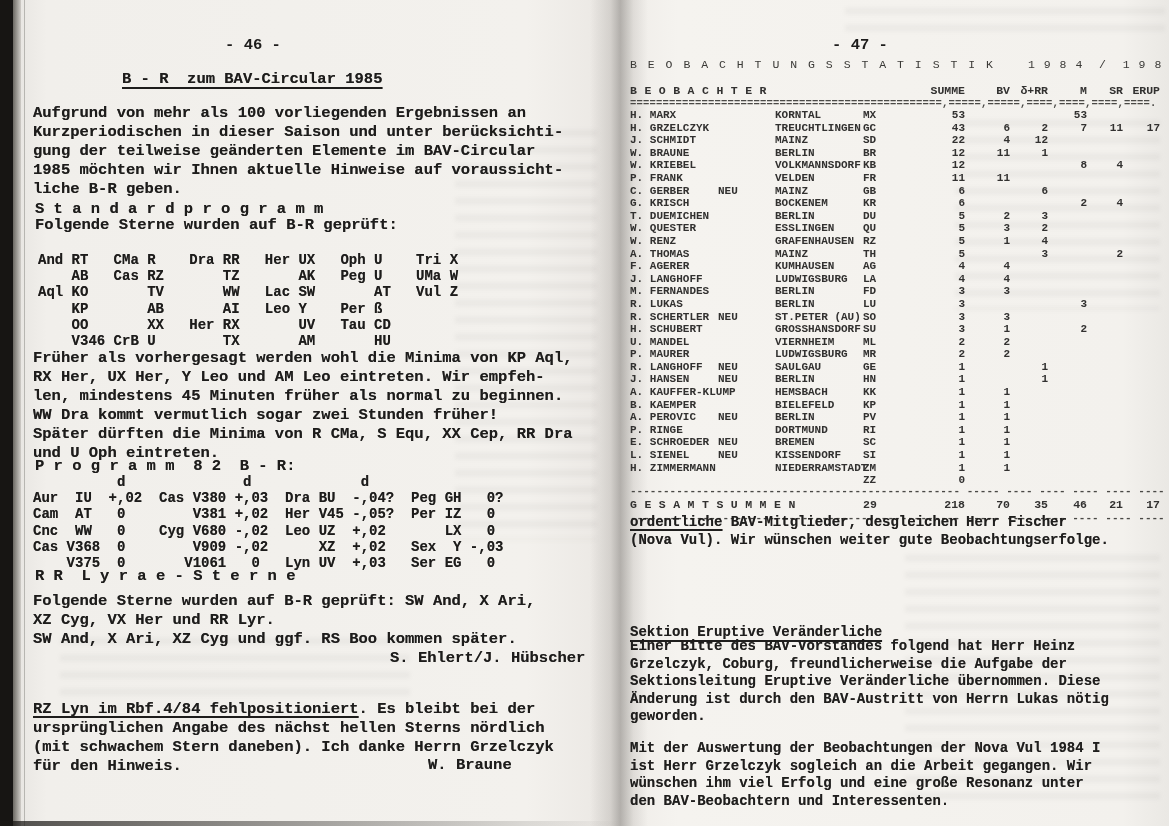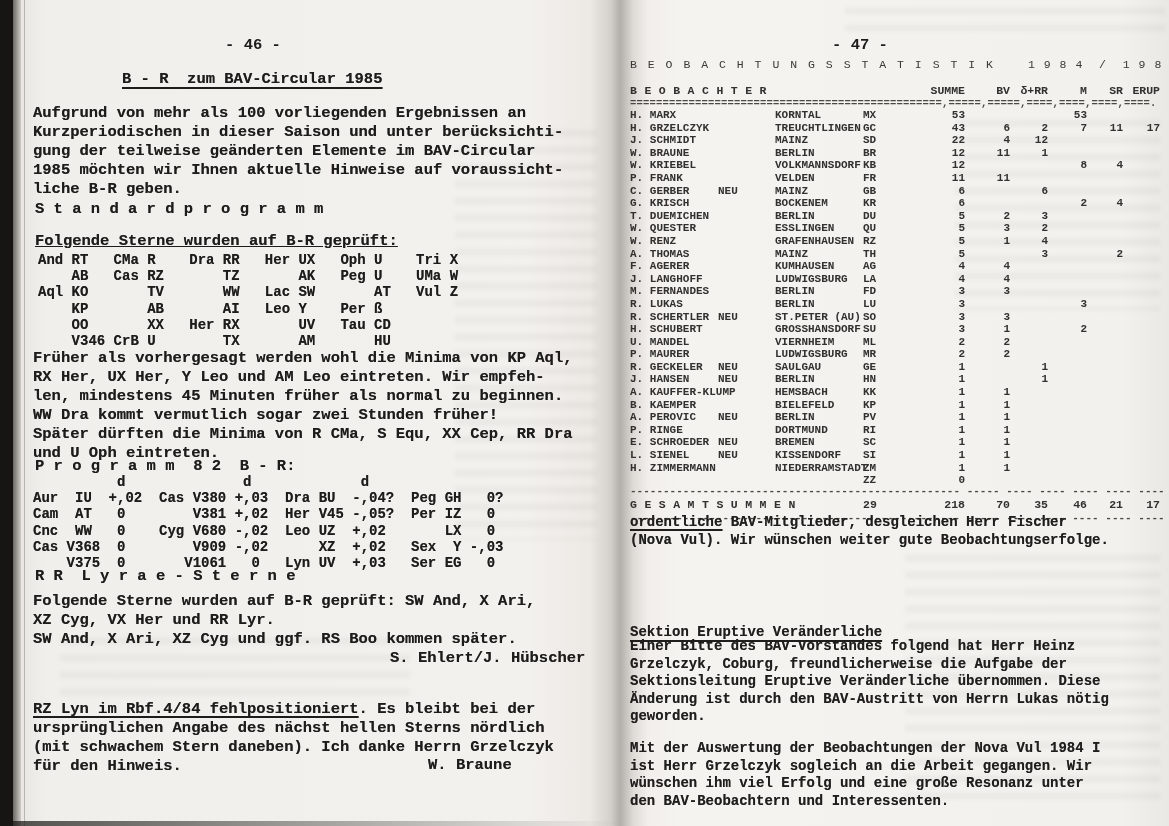--- a/index.html
+++ b/index.html
@@ -63,21 +63,21 @@
 
   <section>
     <div class="pageno" style="left:198px;top:36px;">- 46 -</div>
     <div class="heading u-block" style="left:122px;top:70px;">B - R  zum BAV-Circular 1985</div>
     <div class="para" style="left:33px;top:104px;">Aufgrund von mehr als 100 vorliegenden Ergebnissen an
 Kurzperiodischen in dieser Saison und unter berücksichti-
 gung der teilweise geänderten Elemente im BAV-Circular
 1985 möchten wir Ihnen aktuelle Hinweise auf voraussicht-
 liche B-R geben.</div>
     <div class="heading" style="left:35px;top:200px;">S t a n d a r d p r o g r a m m</div>
-    <div class="para" style="left:35px;top:232px;text-decoration:underline;">Folgende Sterne wurden auf B-R geprüft:</div>
+    <div class="para" style="left:35px;top:216px;">Folgende Sterne wurden auf B-R geprüft:</div>
     <pre class="mono-table" style="left:38px;top:252px;">And RT   CMa R    Dra RR   Her UX   Oph U    Tri X
     AB   Cas RZ       TZ       AK   Peg U    UMa W
 Aql KO       TV       WW   Lac SW       AT   Vul Z
     KP       AB       AI   Leo Y    Per ß
     OO       XX   Her RX       UV   Tau CD
     V346 CrB U        TX       AM       HU</pre>
     <div class="para" style="left:33px;top:349px;">Früher als vorhergesagt werden wohl die Minima von KP Aql,
 RX Her, UX Her, Y Leo und AM Leo eintreten. Wir empfeh-
 len, mindestens 45 Minuten früher als normal zu beginnen.
 WW Dra kommt vermutlich sogar zwei Stunden früher!
@@ -132,21 +132,21 @@
           <div class="obs-grid obs-row"><span class="c0">W. RENZ</span><span class="c1"></span><span class="c2">GRAFENHAUSEN</span><span class="c3">RZ</span><span class="c4 n">5</span><span class="c5 n">1</span><span class="c6 n">4</span><span class="c7 n"></span><span class="c8 n"></span><span class="c9 n"></span></div>
           <div class="obs-grid obs-row"><span class="c0">A. THOMAS</span><span class="c1"></span><span class="c2">MAINZ</span><span class="c3">TH</span><span class="c4 n">5</span><span class="c5 n"></span><span class="c6 n">3</span><span class="c7 n"></span><span class="c8 n">2</span><span class="c9 n"></span></div>
           <div class="obs-grid obs-row"><span class="c0">F. AGERER</span><span class="c1"></span><span class="c2">KUMHAUSEN</span><span class="c3">AG</span><span class="c4 n">4</span><span class="c5 n">4</span><span class="c6 n"></span><span class="c7 n"></span><span class="c8 n"></span><span class="c9 n"></span></div>
           <div class="obs-grid obs-row"><span class="c0">J. LANGHOFF</span><span class="c1"></span><span class="c2">LUDWIGSBURG</span><span class="c3">LA</span><span class="c4 n">4</span><span class="c5 n">4</span><span class="c6 n"></span><span class="c7 n"></span><span class="c8 n"></span><span class="c9 n"></span></div>
           <div class="obs-grid obs-row"><span class="c0">M. FERNANDES</span><span class="c1"></span><span class="c2">BERLIN</span><span class="c3">FD</span><span class="c4 n">3</span><span class="c5 n">3</span><span class="c6 n"></span><span class="c7 n"></span><span class="c8 n"></span><span class="c9 n"></span></div>
           <div class="obs-grid obs-row"><span class="c0">R. LUKAS</span><span class="c1"></span><span class="c2">BERLIN</span><span class="c3">LU</span><span class="c4 n">3</span><span class="c5 n"></span><span class="c6 n"></span><span class="c7 n">3</span><span class="c8 n"></span><span class="c9 n"></span></div>
           <div class="obs-grid obs-row"><span class="c0">R. SCHERTLER</span><span class="c1">NEU</span><span class="c2">ST.PETER (AU)</span><span class="c3">SO</span><span class="c4 n">3</span><span class="c5 n">3</span><span class="c6 n"></span><span class="c7 n"></span><span class="c8 n"></span><span class="c9 n"></span></div>
           <div class="obs-grid obs-row"><span class="c0">H. SCHUBERT</span><span class="c1"></span><span class="c2">GROSSHANSDORF</span><span class="c3">SU</span><span class="c4 n">3</span><span class="c5 n">1</span><span class="c6 n"></span><span class="c7 n">2</span><span class="c8 n"></span><span class="c9 n"></span></div>
           <div class="obs-grid obs-row"><span class="c0">U. MANDEL</span><span class="c1"></span><span class="c2">VIERNHEIM</span><span class="c3">ML</span><span class="c4 n">2</span><span class="c5 n">2</span><span class="c6 n"></span><span class="c7 n"></span><span class="c8 n"></span><span class="c9 n"></span></div>
           <div class="obs-grid obs-row"><span class="c0">P. MAURER</span><span class="c1"></span><span class="c2">LUDWIGSBURG</span><span class="c3">MR</span><span class="c4 n">2</span><span class="c5 n">2</span><span class="c6 n"></span><span class="c7 n"></span><span class="c8 n"></span><span class="c9 n"></span></div>
-          <div class="obs-grid obs-row"><span class="c0">R. GECKELER</span><span class="c1">NEU</span><span class="c2">SAULGAU</span><span class="c3">GE</span><span class="c4 n">1</span><span class="c5 n"></span><span class="c6 n">1</span><span class="c7 n"></span><span class="c8 n"></span><span class="c9 n"></span></div>
+          <div class="obs-grid obs-row"><span class="c0">R. LANGHOFF</span><span class="c1">NEU</span><span class="c2">SAULGAU</span><span class="c3">GE</span><span class="c4 n">1</span><span class="c5 n"></span><span class="c6 n">1</span><span class="c7 n"></span><span class="c8 n"></span><span class="c9 n"></span></div>
           <div class="obs-grid obs-row"><span class="c0">J. HANSEN</span><span class="c1">NEU</span><span class="c2">BERLIN</span><span class="c3">HN</span><span class="c4 n">1</span><span class="c5 n"></span><span class="c6 n">1</span><span class="c7 n"></span><span class="c8 n"></span><span class="c9 n"></span></div>
           <div class="obs-grid obs-row"><span class="c0">A. KAUFFER-KLUMP</span><span class="c1"></span><span class="c2">HEMSBACH</span><span class="c3">KK</span><span class="c4 n">1</span><span class="c5 n">1</span><span class="c6 n"></span><span class="c7 n"></span><span class="c8 n"></span><span class="c9 n"></span></div>
           <div class="obs-grid obs-row"><span class="c0">B. KAEMPER</span><span class="c1"></span><span class="c2">BIELEFELD</span><span class="c3">KP</span><span class="c4 n">1</span><span class="c5 n">1</span><span class="c6 n"></span><span class="c7 n"></span><span class="c8 n"></span><span class="c9 n"></span></div>
           <div class="obs-grid obs-row"><span class="c0">A. PEROVIC</span><span class="c1">NEU</span><span class="c2">BERLIN</span><span class="c3">PV</span><span class="c4 n">1</span><span class="c5 n">1</span><span class="c6 n"></span><span class="c7 n"></span><span class="c8 n"></span><span class="c9 n"></span></div>
           <div class="obs-grid obs-row"><span class="c0">P. RINGE</span><span class="c1"></span><span class="c2">DORTMUND</span><span class="c3">RI</span><span class="c4 n">1</span><span class="c5 n">1</span><span class="c6 n"></span><span class="c7 n"></span><span class="c8 n"></span><span class="c9 n"></span></div>
           <div class="obs-grid obs-row"><span class="c0">E. SCHROEDER</span><span class="c1">NEU</span><span class="c2">BREMEN</span><span class="c3">SC</span><span class="c4 n">1</span><span class="c5 n">1</span><span class="c6 n"></span><span class="c7 n"></span><span class="c8 n"></span><span class="c9 n"></span></div>
           <div class="obs-grid obs-row"><span class="c0">L. SIENEL</span><span class="c1">NEU</span><span class="c2">KISSENDORF</span><span class="c3">SI</span><span class="c4 n">1</span><span class="c5 n">1</span><span class="c6 n"></span><span class="c7 n"></span><span class="c8 n"></span><span class="c9 n"></span></div>
           <div class="obs-grid obs-row"><span class="c0">H. ZIMMERMANN</span><span class="c1"></span><span class="c2">NIEDERRAMSTADT</span><span class="c3">ZM</span><span class="c4 n">1</span><span class="c5 n">1</span><span class="c6 n"></span><span class="c7 n"></span><span class="c8 n"></span><span class="c9 n"></span></div>
           <div class="obs-grid obs-row"><span class="c0"></span><span class="c1"></span><span class="c2"></span><span class="c3">ZZ</span><span class="c4 n">0</span><span class="c5 n"></span><span class="c6 n"></span><span class="c7 n"></span><span class="c8 n"></span><span class="c9 n"></span></div>
         </div>

